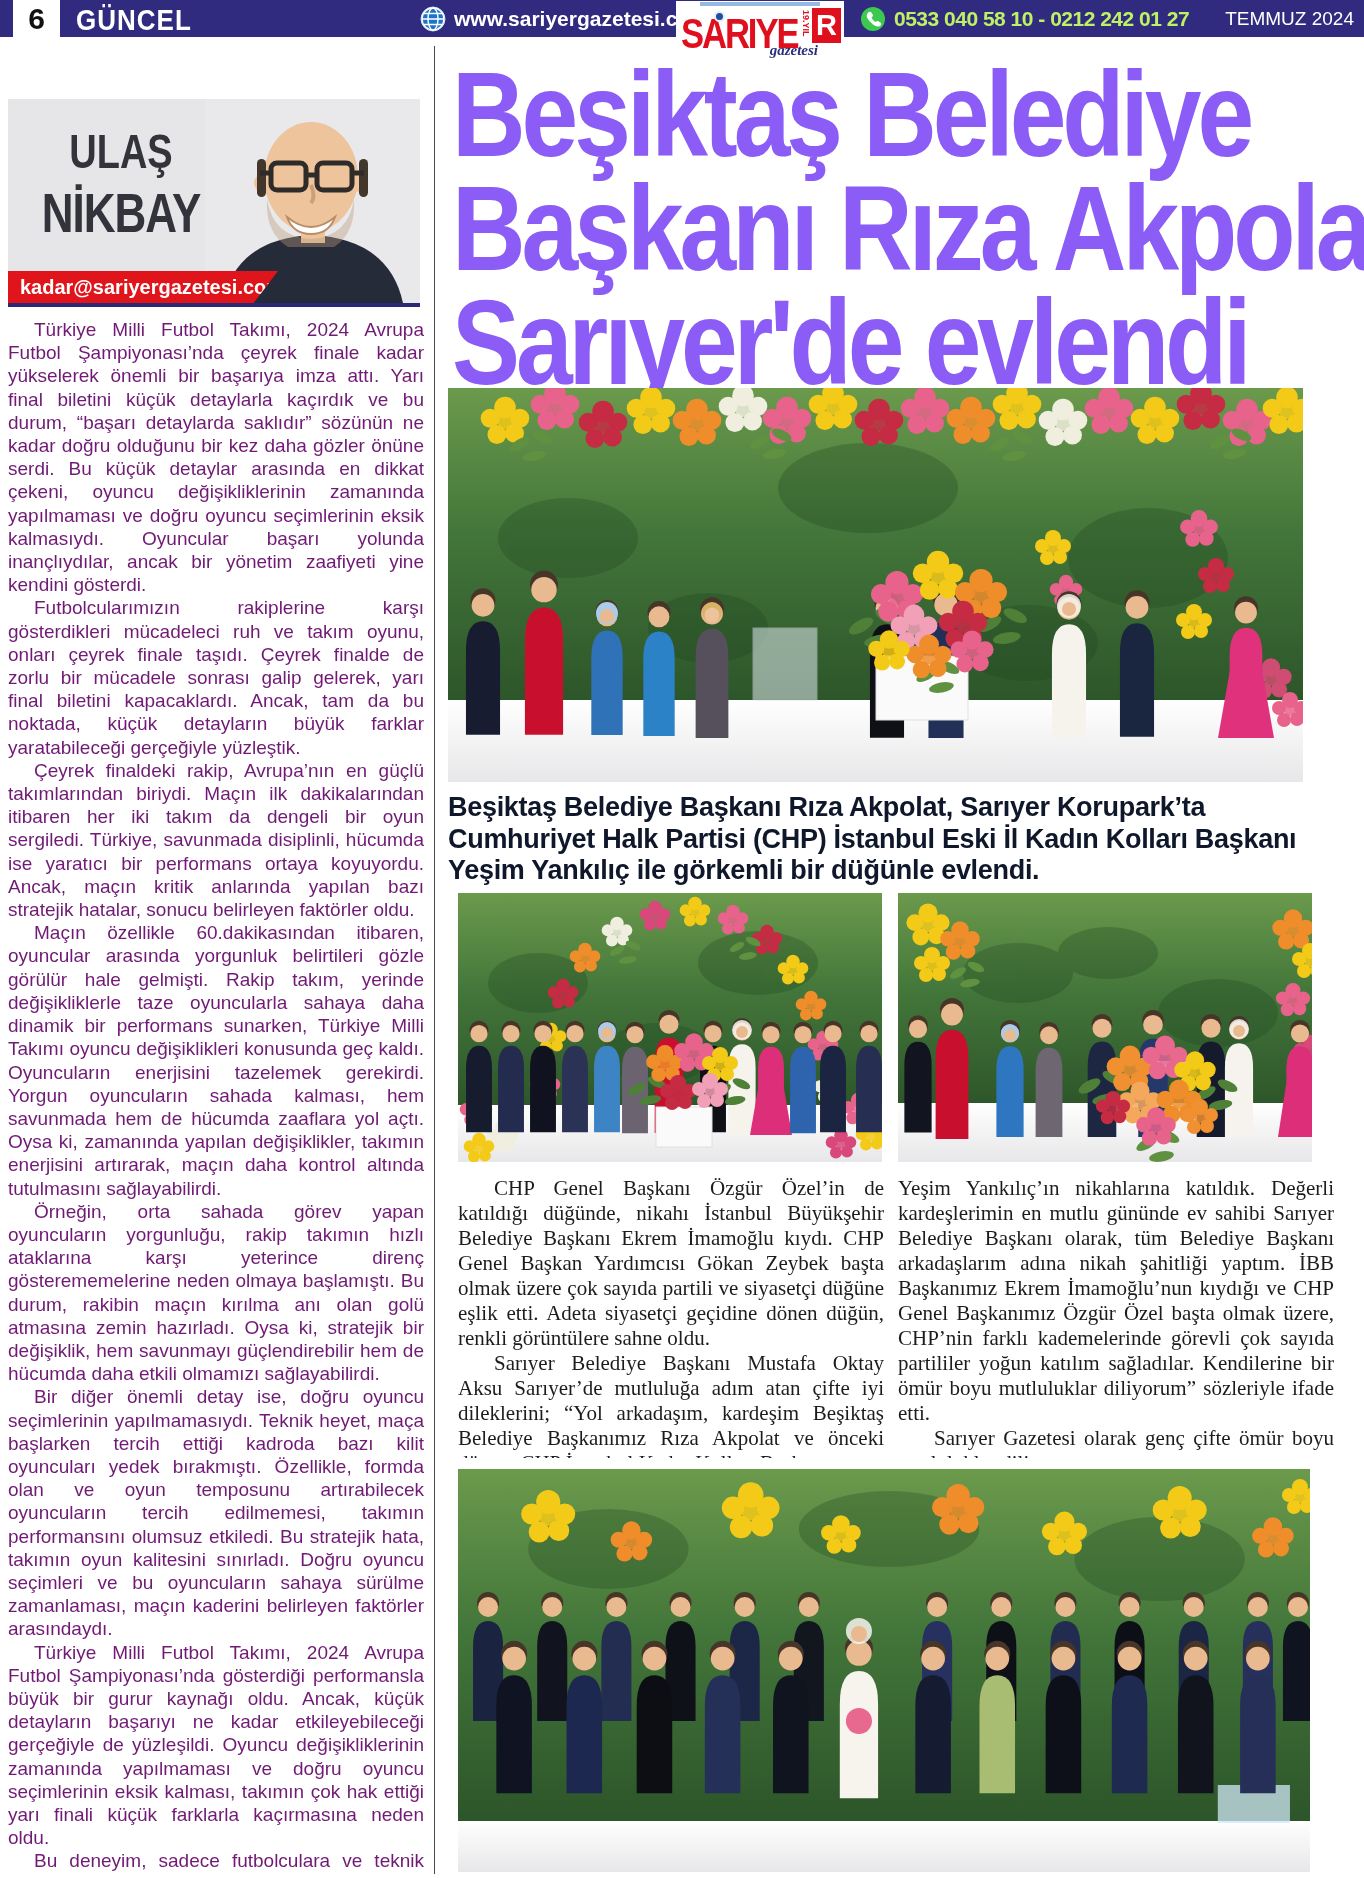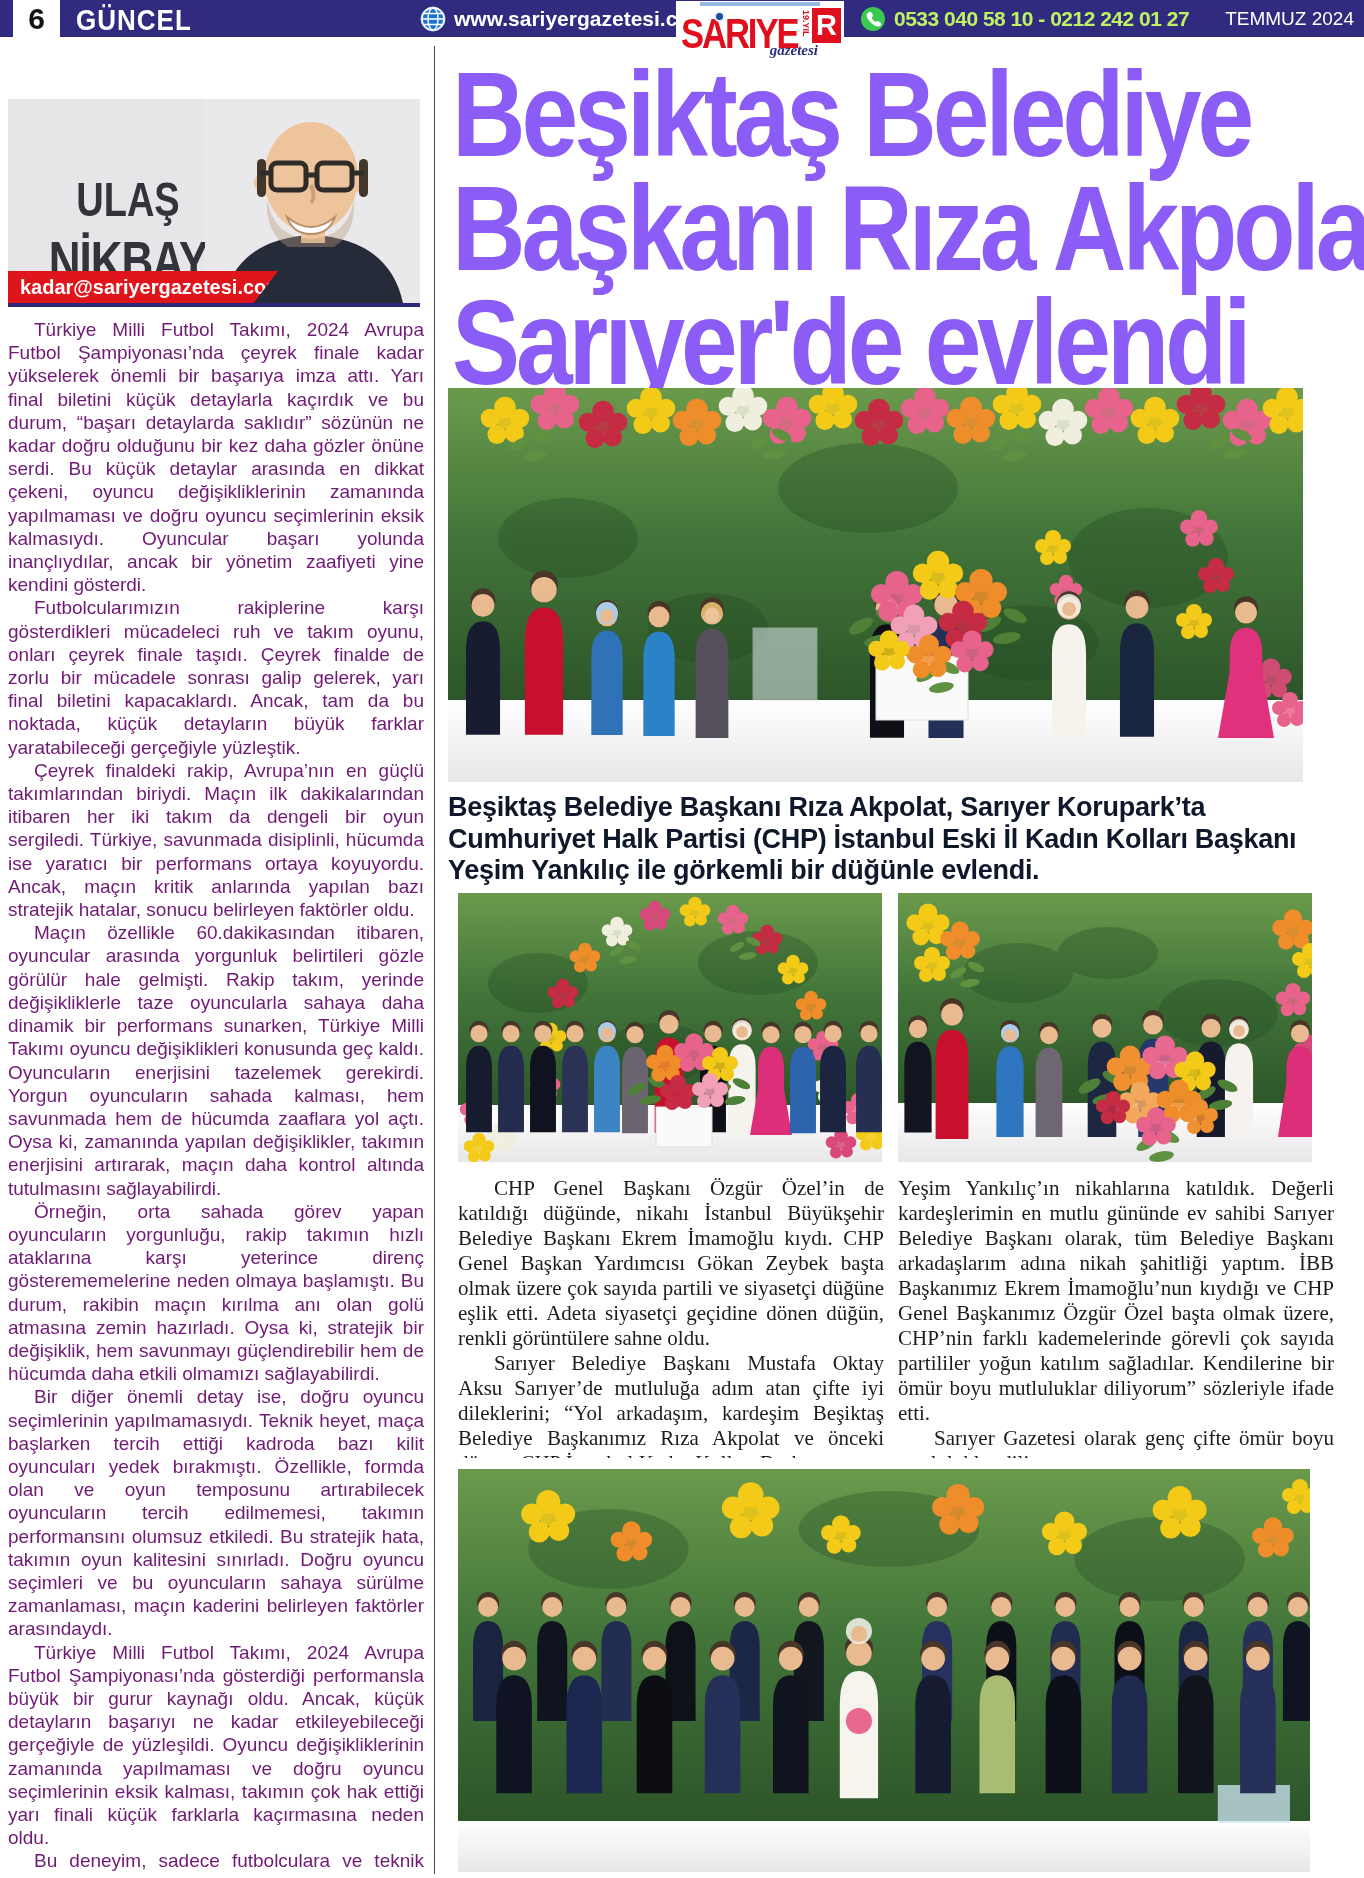--- a/index.html
+++ b/index.html
@@ -27,21 +27,21 @@
   .logo-nazar{position:absolute;left:38px;top:10px;width:11px;height:11px;border-radius:50%;
         background:#1c4fa0;border:2px solid #e8eef6;box-sizing:border-box;}
   .logo-script{position:absolute;right:26px;bottom:-3px;font-family:"Liberation Serif",serif;
         font-style:italic;font-size:15px;font-weight:bold;color:#2a2f7a;}
   
   .colrule{position:absolute;left:434px;top:46px;width:1px;height:1828px;background:#4a4a4a;}
   .op-headline{position:absolute;left:8px;top:48px;width:412px;text-align:center;
         font-size:31px;font-weight:bold;color:#0d0d0d;letter-spacing:-0.5px;}
   .authorbox{position:absolute;left:8px;top:99px;width:412px;height:204px;background:#e6e6e8;
         border-bottom:4px solid #2b2878;}
-  .authorbox .names{position:absolute;left:20px;top:26px;width:200px;text-align:center;color:#33333b;margin-top:48px;}
+  .authorbox .names{position:absolute;left:13px;top:26px;width:200px;text-align:center;color:#33333b;}
   .author-first{font-size:38px;font-weight:bold;transform:scaleY(1.25);transform-origin:50% 0;
         letter-spacing:0;}
   .author-last{font-size:44px;font-weight:bold;transform:scaleY(1.25);transform-origin:50% 0;
         letter-spacing:-1px;margin-top:14px;}
   .portrait{position:absolute;right:0;top:0;width:215px;height:204px;}
   .emailbar{position:absolute;left:0;top:172px;width:270px;height:32px;background:#e0151c;
         clip-path:polygon(0 0,100% 0,91% 100%,0 100%);}
   .emailbar span{display:block;padding-left:12px;line-height:32px;color:#fff;
         font-size:20px;font-weight:bold;}
   .optext{position:absolute;left:8px;top:318px;width:416px;height:1554px;overflow:hidden;

